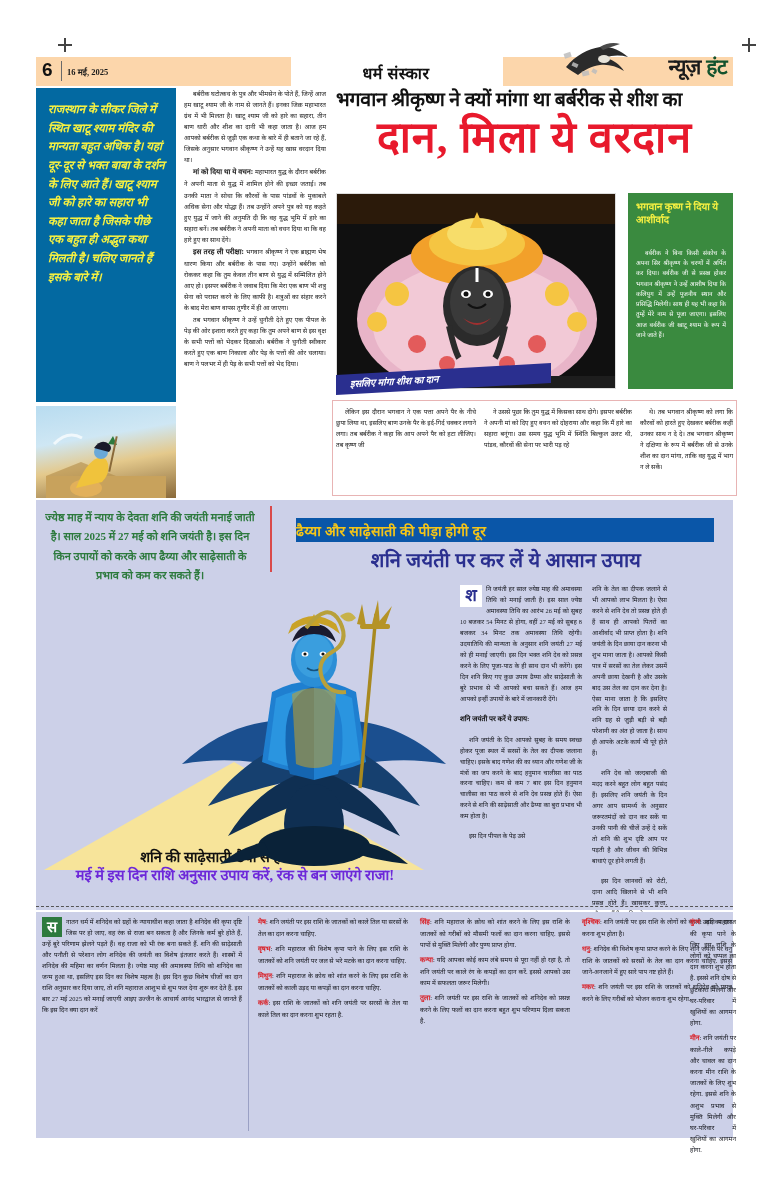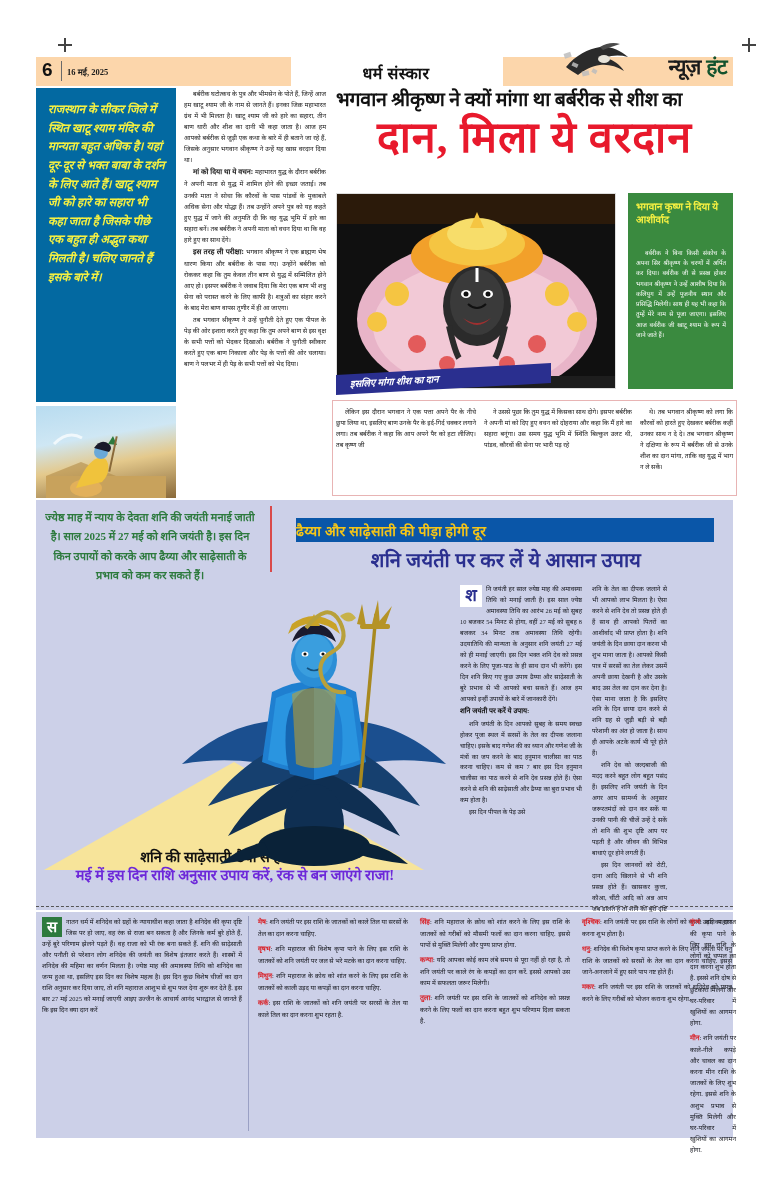--- a/index.html
+++ b/index.html
@@ -106,21 +106,21 @@
     position:absolute; left:260px; top:18px; width:418px; height:24px;
     background:#0a56a8; color:#f5c518; font-size:14px; font-weight:bold;
     text-align:left; padding-top:3px; letter-spacing:.3px;
   }
   .a2-headline {
     position:absolute; left:250px; top:46px; width:440px;
     color:#2a2f8f; font-size:20px; font-weight:bold; text-align:center; letter-spacing:.2px;
   }
   .shani-img { position:absolute; left:128px; top:74px; width:300px; height:300px; }
   .a2col { position:absolute; font-size:6.3px; line-height:1.74; color:#16181f; text-align:justify; }
-  .a2col p { text-indent:9px; margin-bottom:1px; }
+  .a2col p { text-indent:9px; margin-bottom:9px; }
   .a2col .sub { font-weight:bold; color:#111; font-size:7px; }
   .dropcap {
     float:left; width:22px; height:22px; background:#fff; color:#2a2f8f;
     font-size:17px; font-weight:bold; text-align:center; line-height:22px;
     margin:1px 4px 0 0;
   }
   .k1 { left:424px; top:84px; width:122px; height:290px; }
   .k2 { left:556px; top:84px; width:75px; height:290px; }
   .k3 { left:640px; top:84px; width:50px; height:290px; }
 

